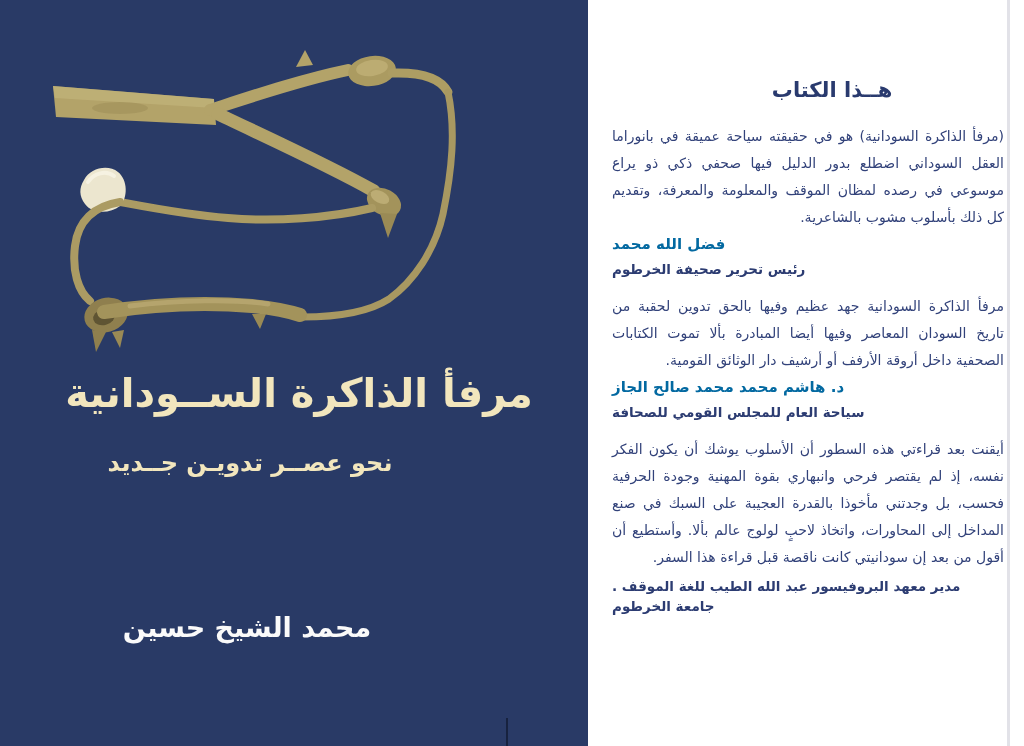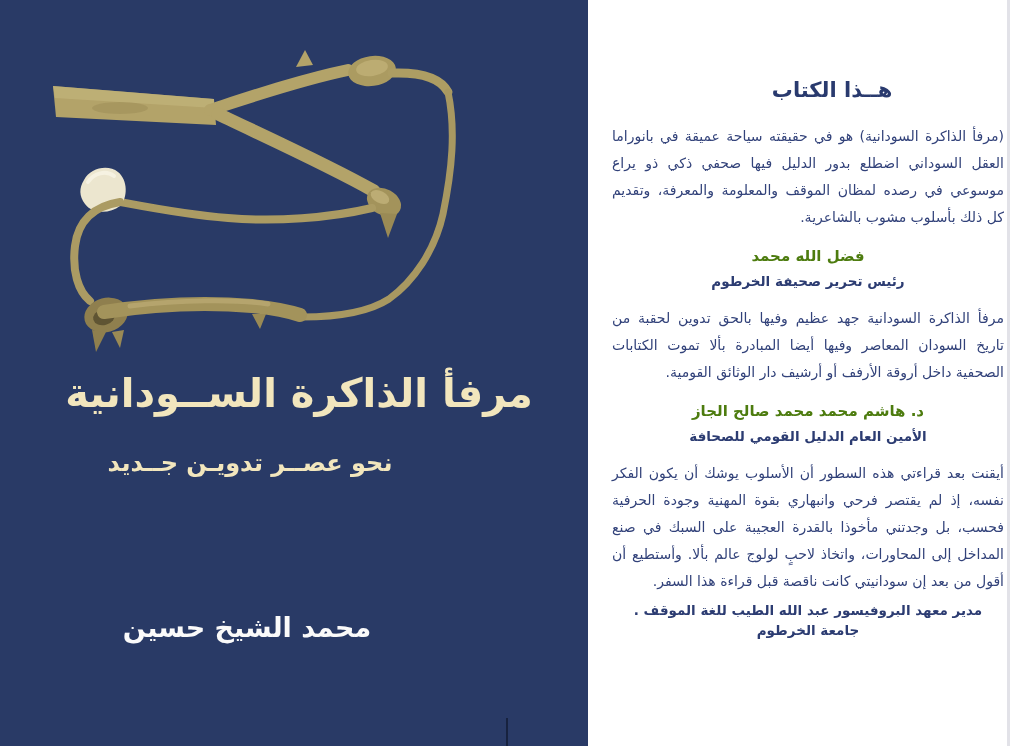--- a/index.html
+++ b/index.html
@@ -51,25 +51,25 @@
   .page-heading {
     position:relative; left:24px; 
     text-align:center; font-size:21px; font-weight:bold; color:#293a6e;
     margin:0 0 21px 0; white-space:nowrap;
   }
   .quote {
     font-size:14px; line-height:27px; margin:0;
     text-align:justify; text-align-last:right;
   }
   .sig-name {
-    font-size:15px; line-height:20px; font-weight:bold; text-align:center;
-    margin-top:15px; color:#4d7c0f;
+    font-size:15px; line-height:20px; font-weight:bold; text-align:left;
+    margin-top:3px; color:#0369a1;
   }
   .sig-role {
-    font-size:13.5px; line-height:20px; font-weight:bold; text-align:center;
+    font-size:13.5px; line-height:20px; font-weight:bold; text-align:left;
     margin-top:5px; color:#2c3c72;
   }
   .section { margin-bottom:14px; }
 </style>
 </head>
 <body>
 
 <div class="canvas">
 
   <div class="cover">
@@ -125,21 +125,21 @@
 
     <div class="section">
       <p class="quote">(مرفأ الذاكرة السودانية) هو في حقيقته سياحة عميقة في بانوراما العقل السوداني اضطلع بدور الدليل فيها صحفي ذكي ذو يراع موسوعي في رصده لمظان الموقف والمعلومة والمعرفة، وتقديم كل ذلك بأسلوب مشوب بالشاعرية.</p>
       <div class="sig-name">فضل الله محمد</div>
       <div class="sig-role">رئيس تحرير صحيفة الخرطوم</div>
     </div>
 
     <div class="section">
       <p class="quote">مرفأ الذاكرة السودانية جهد عظيم وفيها بالحق تدوين لحقبة من تاريخ السودان المعاصر وفيها أيضا المبادرة بألا تموت الكتابات الصحفية داخل أروقة الأرفف أو أرشيف دار الوثائق القومية.</p>
       <div class="sig-name">د. هاشم محمد محمد صالح الجاز</div>
-      <div class="sig-role">الأمين العام الدليل القومي للصحافة</div>
+      <div class="sig-role">سياحة العام للمجلس القومي للصحافة</div>
     </div>
 
     <div class="section">
       <p class="quote">أيقنت بعد قراءتي هذه السطور أن الأسلوب يوشك أن يكون الفكر نفسه، إذ لم يقتصر فرحي وانبهاري بقوة المهنية وجودة الحرفية فحسب، بل وجدتني مأخوذا بالقدرة العجيبة على السبك في صنع المداخل إلى المحاورات، واتخاذ لاحبٍ لولوج عالم بألا. وأستطيع أن أقول من بعد إن سودانيتي كانت ناقصة قبل قراءة هذا السفر.</p>
       <div class="sig-role">مدير معهد البروفيسور عبد الله الطيب للغة الموقف . جامعة الخرطوم</div>
     </div>
   </div>
 
 </div>
 

